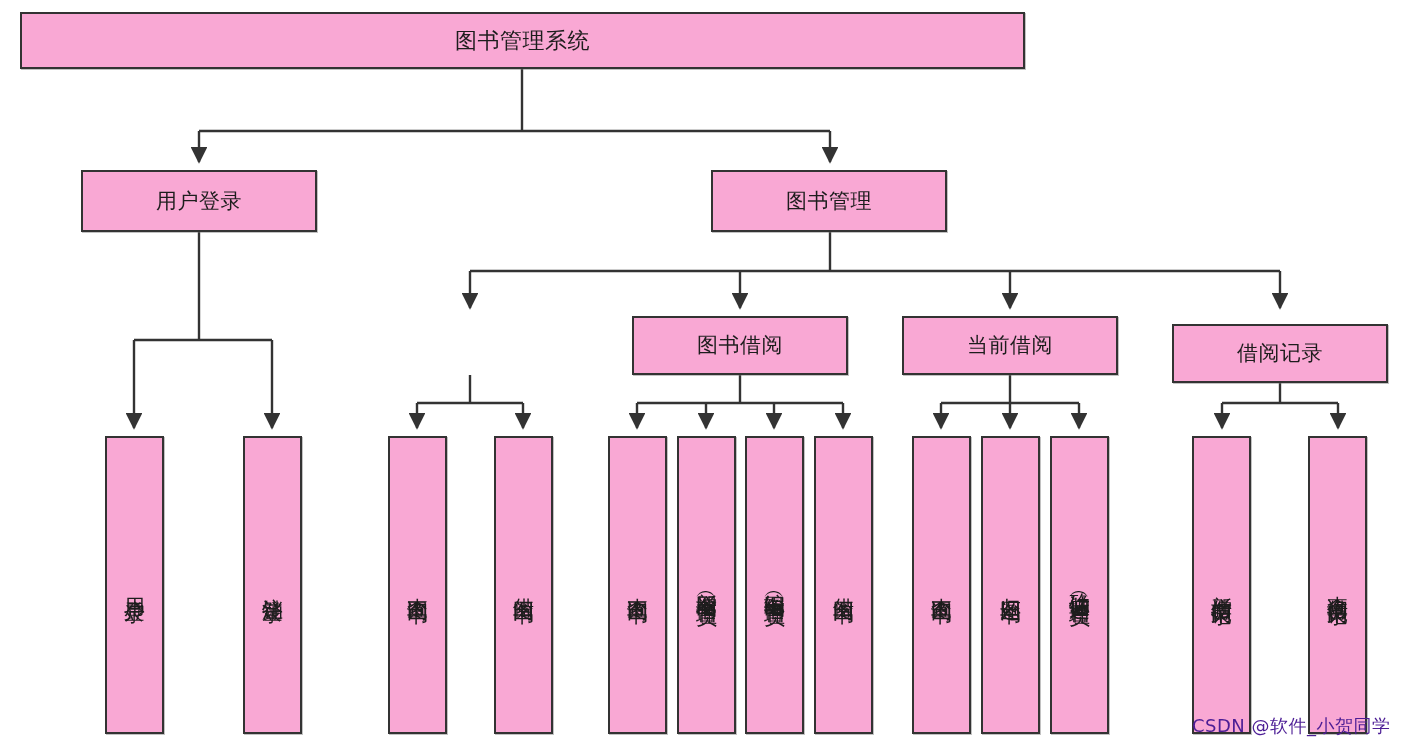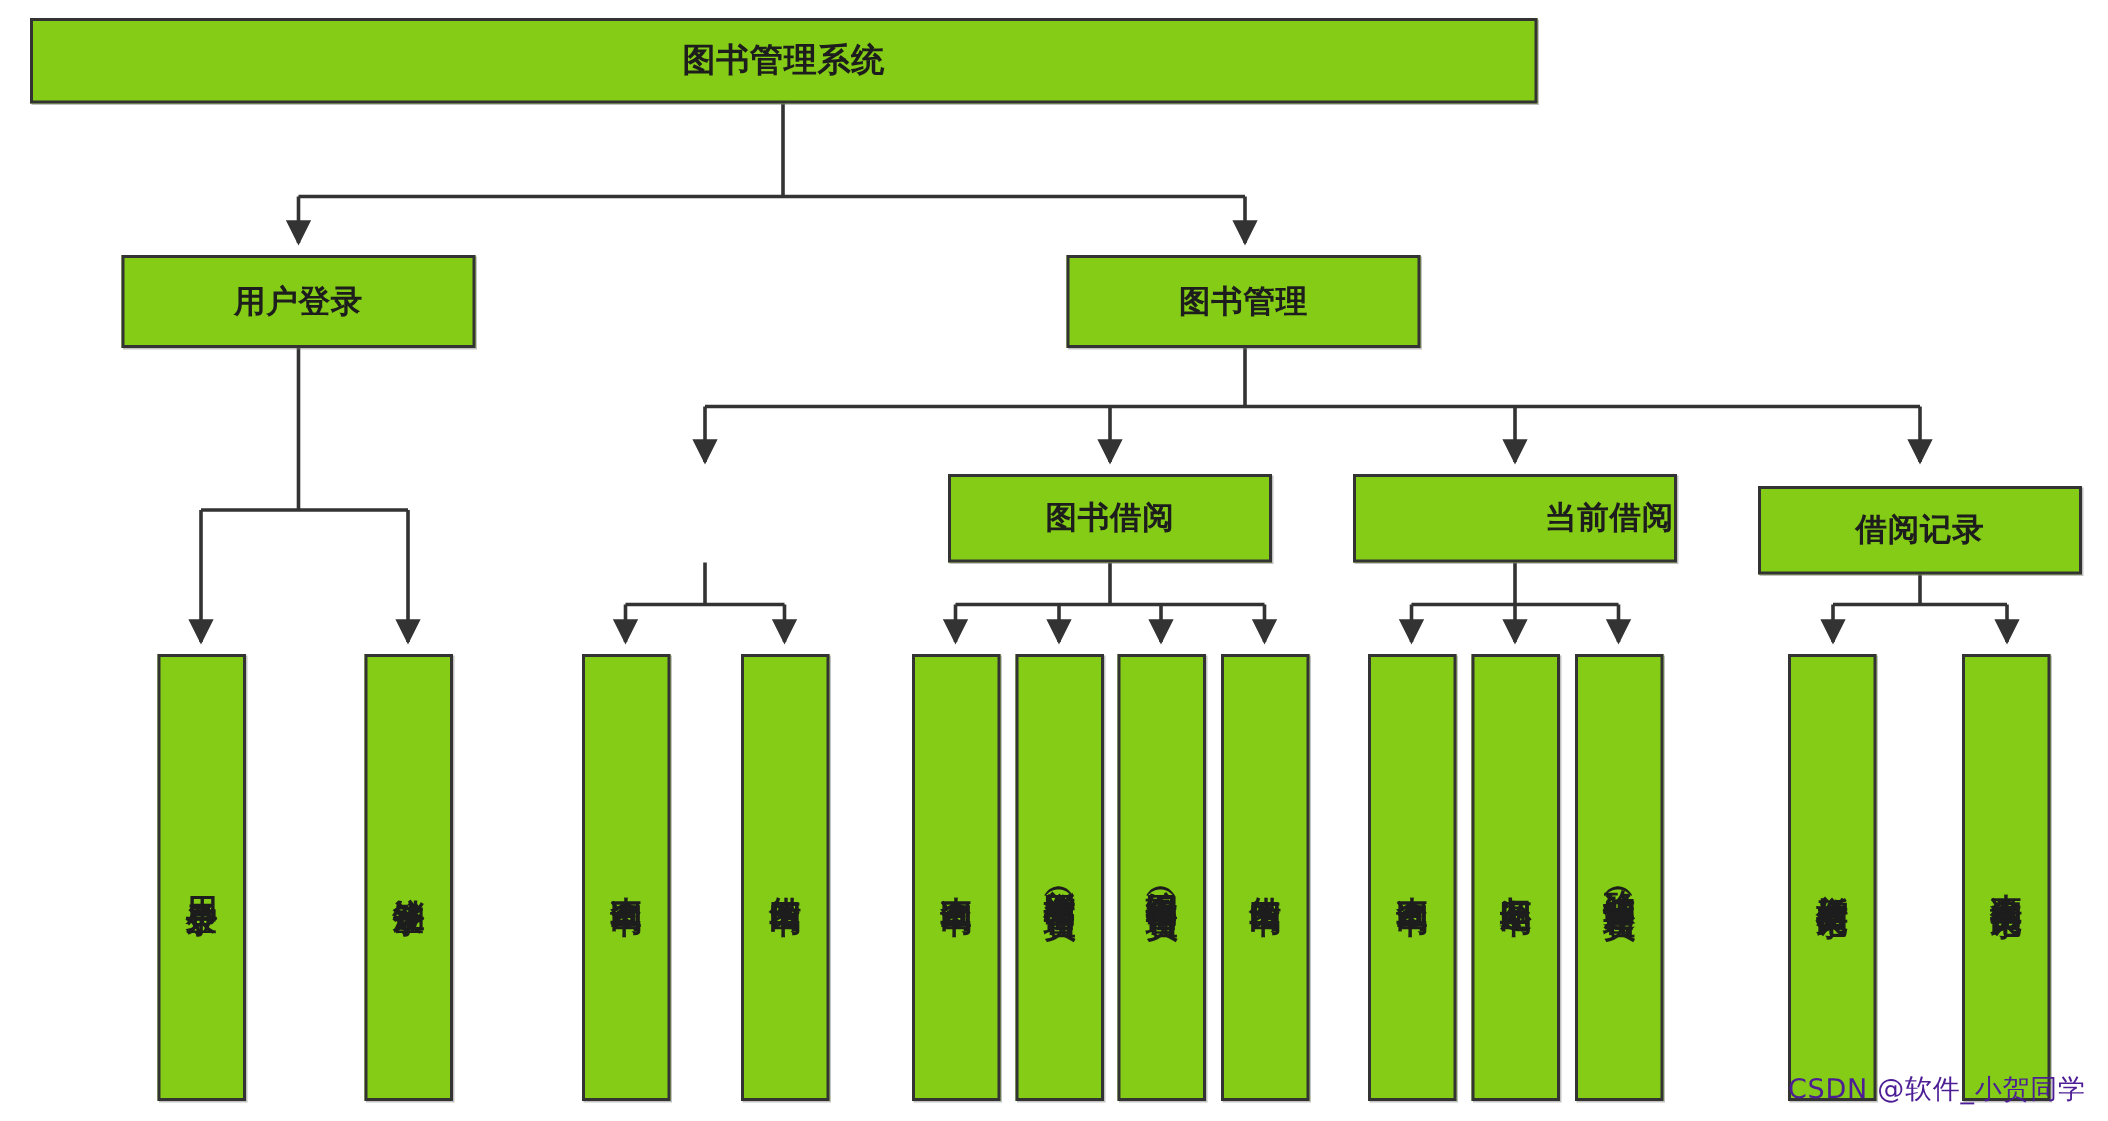--- a/index.html
+++ b/index.html
@@ -18,27 +18,26 @@
   svg#connectors{
     position:absolute;
     left:0; top:0;
     width:1405px;
     height:747px;
     pointer-events:none;
   }
   .node{
     position:absolute;
     box-sizing:border-box;
-    background:#84cc16;
+    background:#f9a8d4;
     border:2.2px solid #333333;
     display:flex;
     align-items:center;
     justify-content:center;
     box-shadow:1px 1px 0 rgba(120,120,120,0.45);
-    font-weight:bold;
   }
   .node .label{
     font-size:21px;
     line-height:1.25;
     color:#1d1d1d;
     letter-spacing:0.5px;
     white-space:nowrap;
   }
   
   .node.root .label{font-size:22px;}
@@ -136,21 +135,21 @@
 
   <div class="node tier2" style="left:711px; top:170px; width:236px; height:62px;text-align:center;">
     <span class="label">图书管理</span>
   </div>
 
 
   <div class="node tier3" style="left:632px; top:316px; width:216px; height:59px;">
     <span class="label">图书借阅</span>
   </div>
 
-  <div class="node tier3" style="left:902px; top:316px; width:216px; height:59px;justify-content:flex-end;">
+  <div class="node tier3" style="left:902px; top:316px; width:216px; height:59px;">
     <span class="label">当前借阅</span>
   </div>
 
   <div class="node tier3" style="left:1172px; top:324px; width:216px; height:59px;">
     <span class="label">借阅记录</span>
   </div>
 
   <div class="node leaf" style="left:105px; top:436px; width:59px; height:298px;">
     <span class="label">用户登录</span>
   </div>

